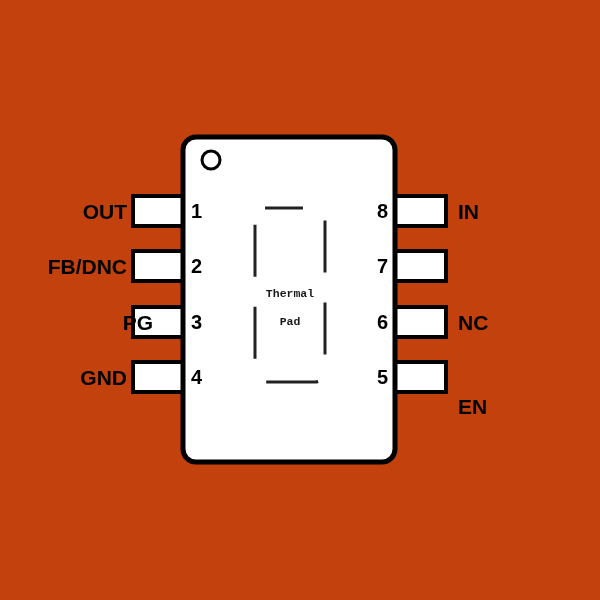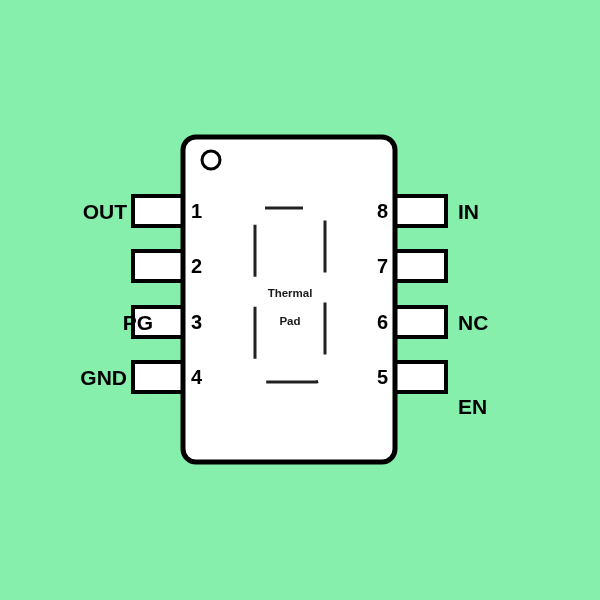--- a/index.html
+++ b/index.html
@@ -10,21 +10,21 @@
   body {
     width: 600px;
     height: 600px;
     font-family: "Liberation Sans", sans-serif;
     overflow: hidden;
   }
   #diagram-root {
     position: relative;
     width: 600px;
     height: 600px;
-    background: #86efac;
+    background: #c2410c;
   }
   .svg-layer {
     position: absolute;
     top: 0;
     left: 0;
     width: 600px;
     height: 600px;
   }
   .pin-label {
     position: absolute;
@@ -54,21 +54,21 @@
     white-space: nowrap;
   }
   .pin-number.numleft {
     text-align: left;
   }
   .pin-number.numright {
     text-align: right;
   }
   .pad-text {
     position: absolute;
-    font-family: Liberation Sans, sans-serif;
+    font-family: Liberation Mono, monospace;
     font-weight: bold;
     font-size: 11.5px;
     color: #1a1a1a;
     line-height: 1;
     text-align: center;
     transform: translate(-50%, -50%);
     white-space: nowrap;
   }
 </style>
 </head>
@@ -93,20 +93,21 @@
     </g>
 
     <rect x="183" y="137" width="212" height="325" rx="13" ry="13" fill="#ffffff" stroke="#000000" stroke-width="5"></rect>
 
     <circle cx="211" cy="160" r="9" fill="none" stroke="#000000" stroke-width="3"></circle>
 
     <rect x="255" y="208" width="70" height="174" rx="10" ry="10" fill="none" stroke="#222222" stroke-width="3" stroke-dasharray="52 30" stroke-dashoffset="14"></rect>
   </svg>
 
   <div class="pin-label left" style="right:473px; top:211px;">OUT</div>
+  <div class="pin-label left" style="right:473px; top:266px;">FB/DNC</div>
   <div class="pin-label left" style="right:447px; top:322px;">PG</div>
   <div class="pin-label left" style="right:473px; top:377px;">GND</div>
 
   <div class="pin-label right" style="left:458px; top:211px;">IN</div>
   <div class="pin-label right" style="left:458px; top:322px;">NC</div>
   <div class="pin-label right" style="left:458px; top:377px;margin-top:29px;">EN</div>
 
   <div class="pin-number numleft" style="left:191px; top:211px;">1</div>
   <div class="pin-number numleft" style="left:191px; top:266px;">2</div>
   <div class="pin-number numleft" style="left:191px; top:322px;">3</div>

